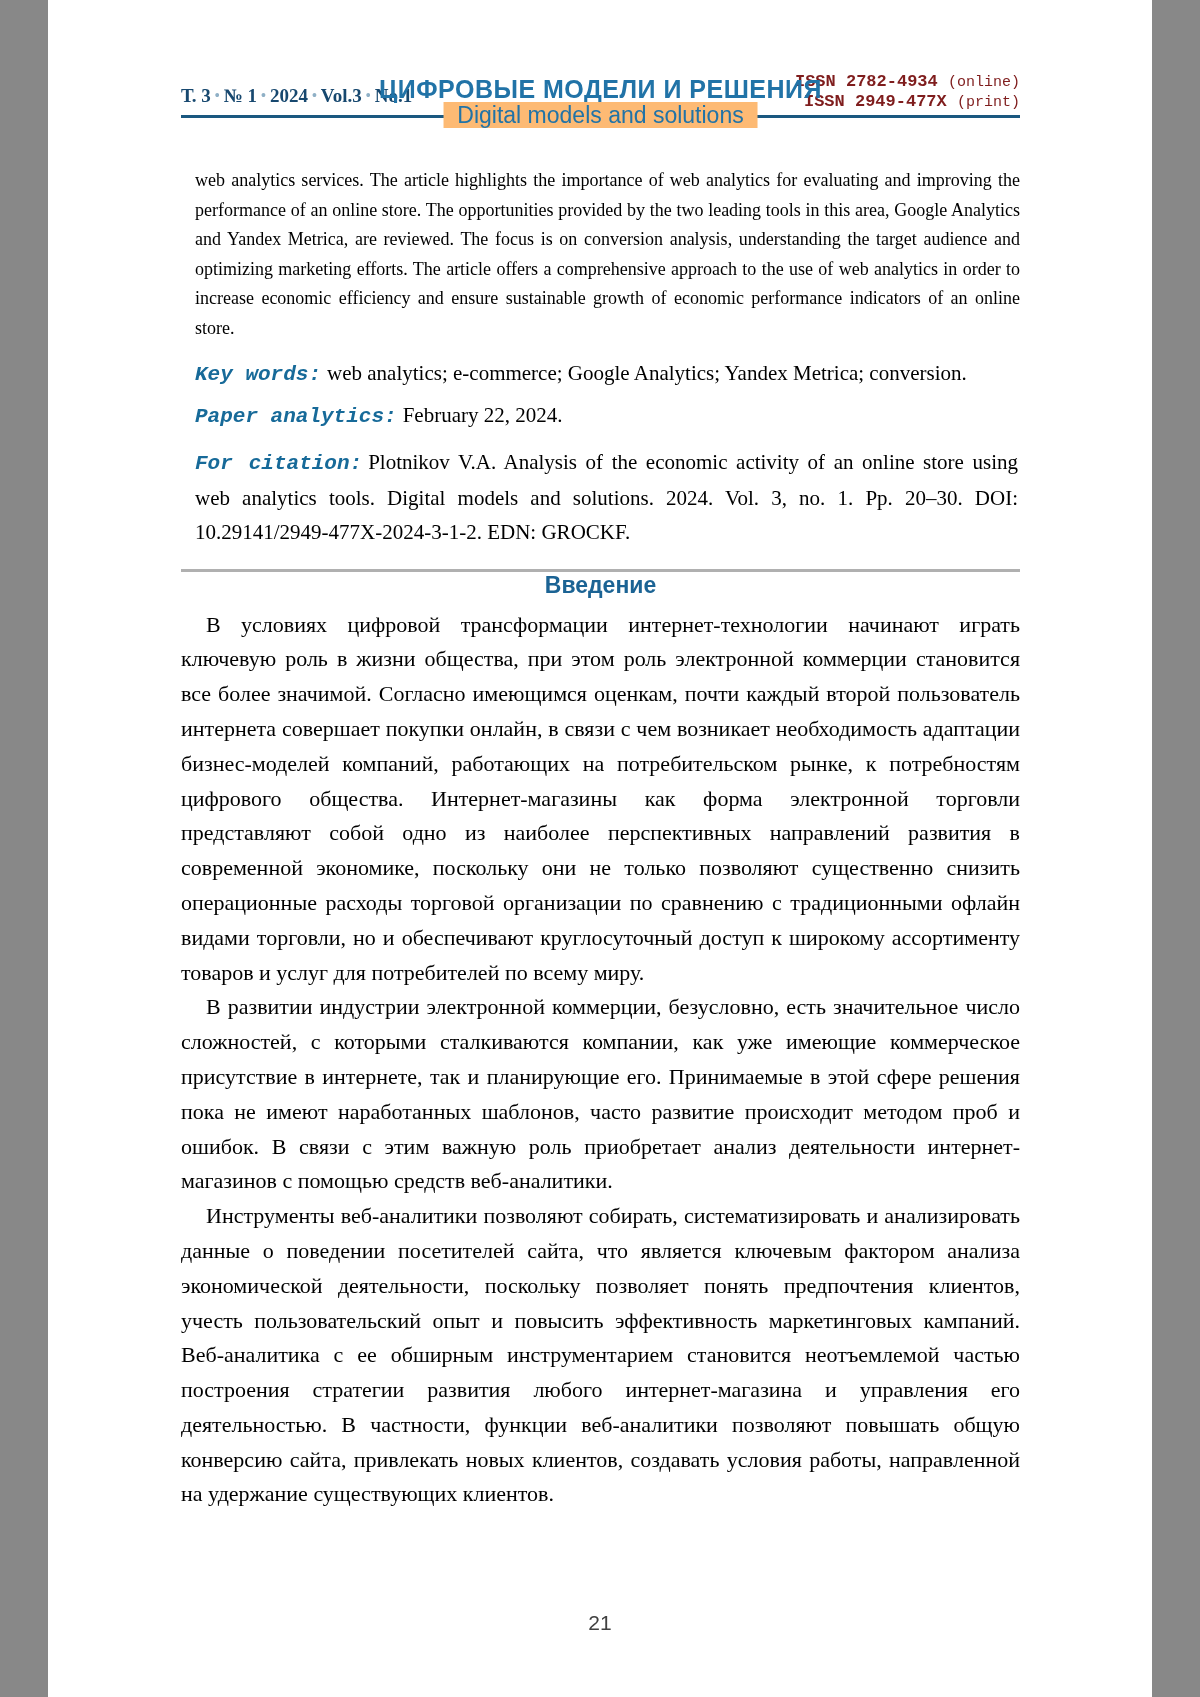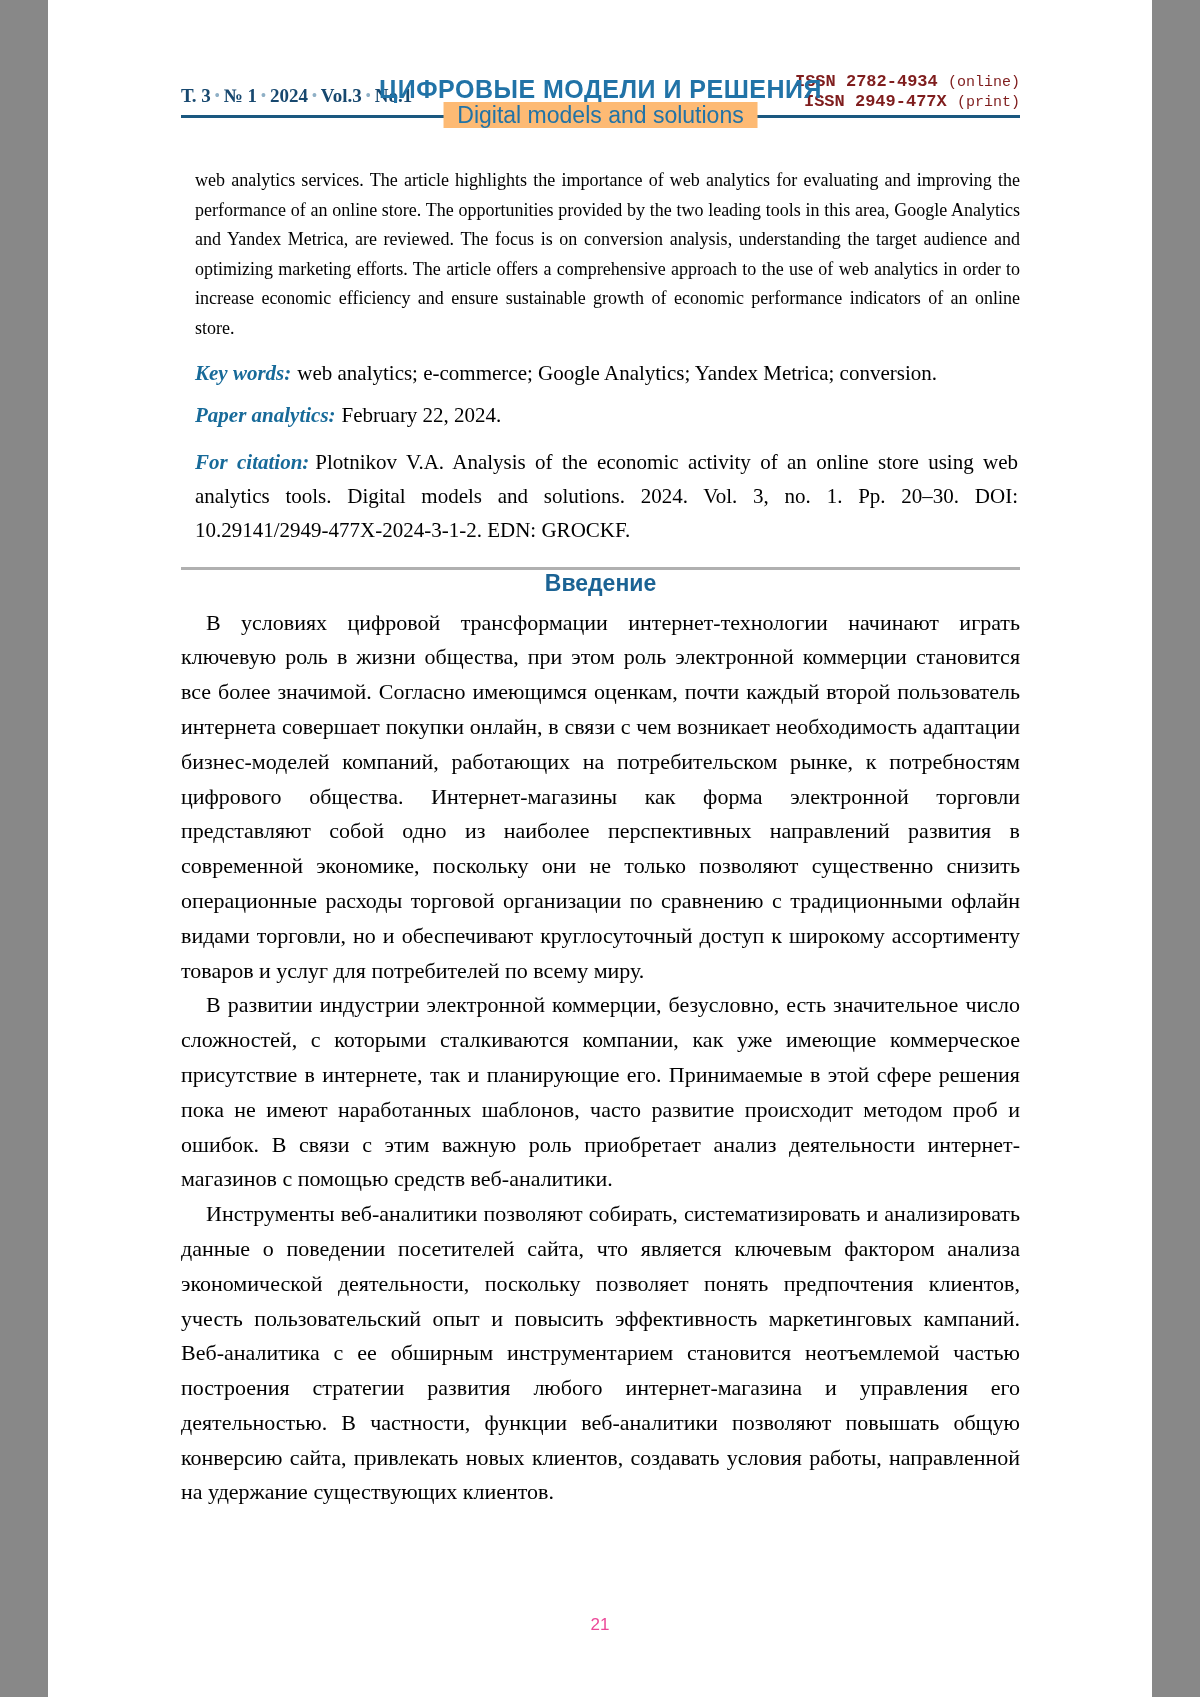--- a/index.html
+++ b/index.html
@@ -61,21 +61,21 @@
 
   
   .main { margin-top:42px; }
   .abstract-text {
     padding-left:14px;
     font-size:18px; line-height:29.6px;
     text-align:justify;
   }
   .meta-line { margin-top:17px; padding-left:14px; font-size:21px; }
   .meta-label {
-    font-family:Liberation Serif, serif;
+    font-family:Liberation Mono, monospace;
     font-weight:bold; font-style:italic;
     color:#176a99; padding-right:6px;
   }
   .citation { line-height:34px; text-align:justify; padding-right:2px; }
 
   .divider {
     margin-top:20px; height:3px; background:#b0b0b0;
   }
 
   .intro-heading {
@@ -86,21 +86,21 @@
   .body-par {
     font-size:22px; line-height:34.8px;
     text-align:justify; text-indent:25px;
   }
   .body-par.first { margin-top:9px; }
 
   .page-number {
     position:absolute; bottom:62px; left:0; right:0;
     text-align:center;
     font-family:"Liberation Sans", sans-serif;
-    font-size:17px; color:#ec4899;
+    font-size:21px; color:#404040;
   }
 </style>
 </head>
 <body>
 
 <div class="page">
   <div class="content">
 
     <div class="header-row">
       <div class="header-rule"></div>

